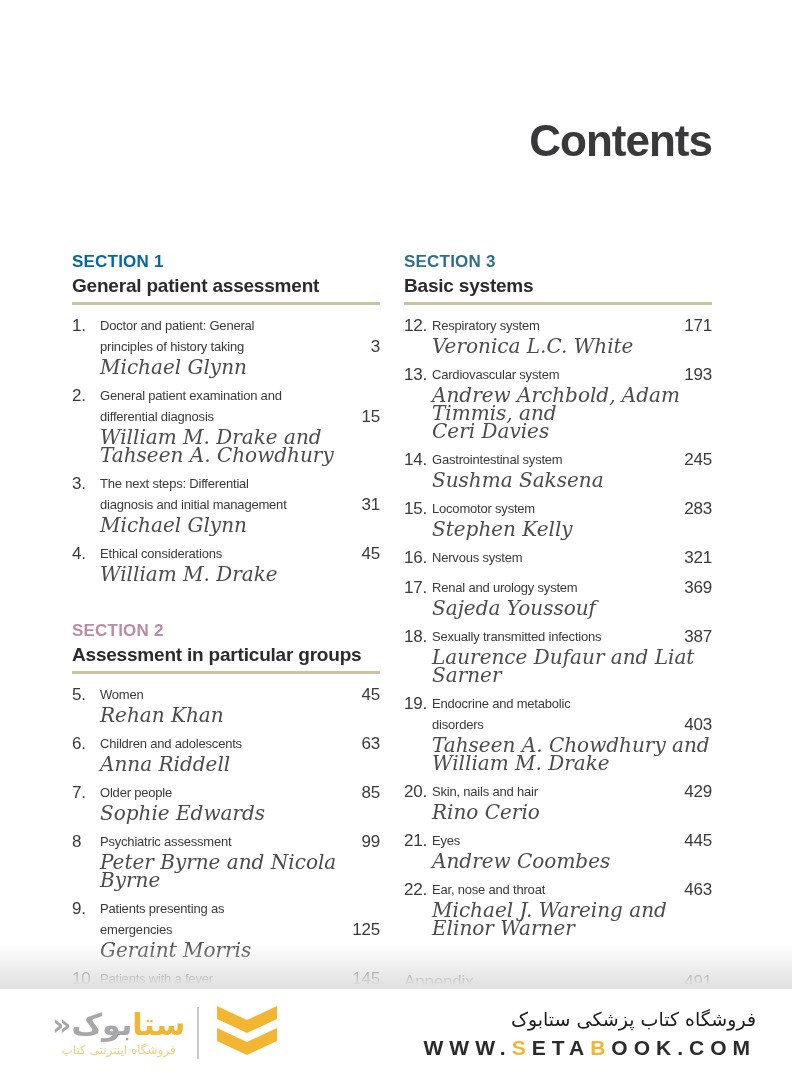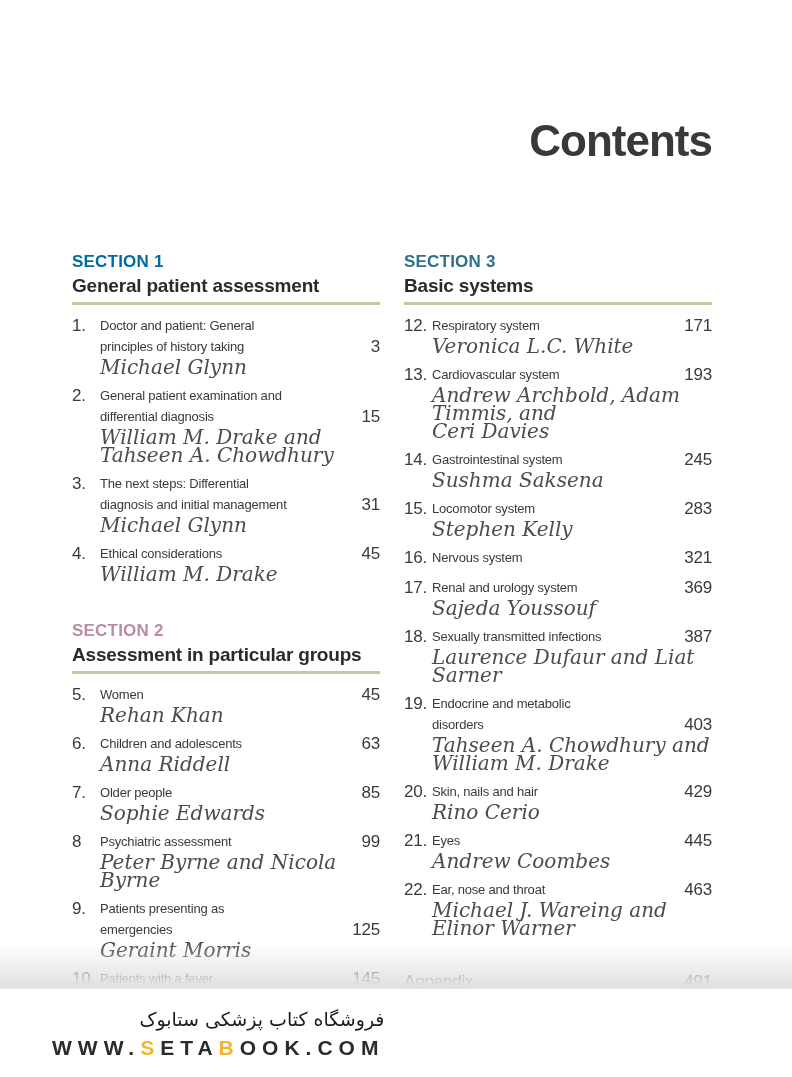--- a/index.html
+++ b/index.html
@@ -314,19 +314,34 @@
     <span class="bm-label">Index</span>
     <span>499</span>
   </div>
 </div>
       </div>
   </div>
 
   <div class="page-shadow"></div>
 
   <div class="footer">
+    <div class="brand">
+      <div class="wordmark-block">
+        <div class="wordmark">
+          <span class="wm-gold">ستا</span><span class="wm-gray">بوک</span><span class="wm-gray">«</span>
+        </div>
+        <div class="wordmark-sub">فروشگاه اینترنتی کتاب</div>
+      </div>
+      <div class="brand-divider"></div>
+      <span>
+        <svg width="72" height="58" viewBox="0 0 72 58">
+          <path d="M6 4 L36 18 L66 4 L66 17 L36 31 L6 17 Z" fill="#f2b632"></path>
+          <path d="M6 26 L36 40 L66 26 L66 39 L36 53 L6 39 Z" fill="#f2b632"></path>
+        </svg>
+      </span>
+    </div>
     <div class="footer-right">
       <div class="fa-tagline">فروشگاه کتاب پزشکی ستابوک</div>
       <div class="site-url" id="site-url"><span style="color: rgb(43, 43, 43);">WWW.</span><span style="color: rgb(242, 182, 50);">S</span><span style="color: rgb(43, 43, 43);">ETA</span><span style="color: rgb(242, 182, 50);">B</span><span style="color: rgb(43, 43, 43);">OOK.COM</span></div>
     </div>
   </div>
 
 </div>
 
 </body></html>

